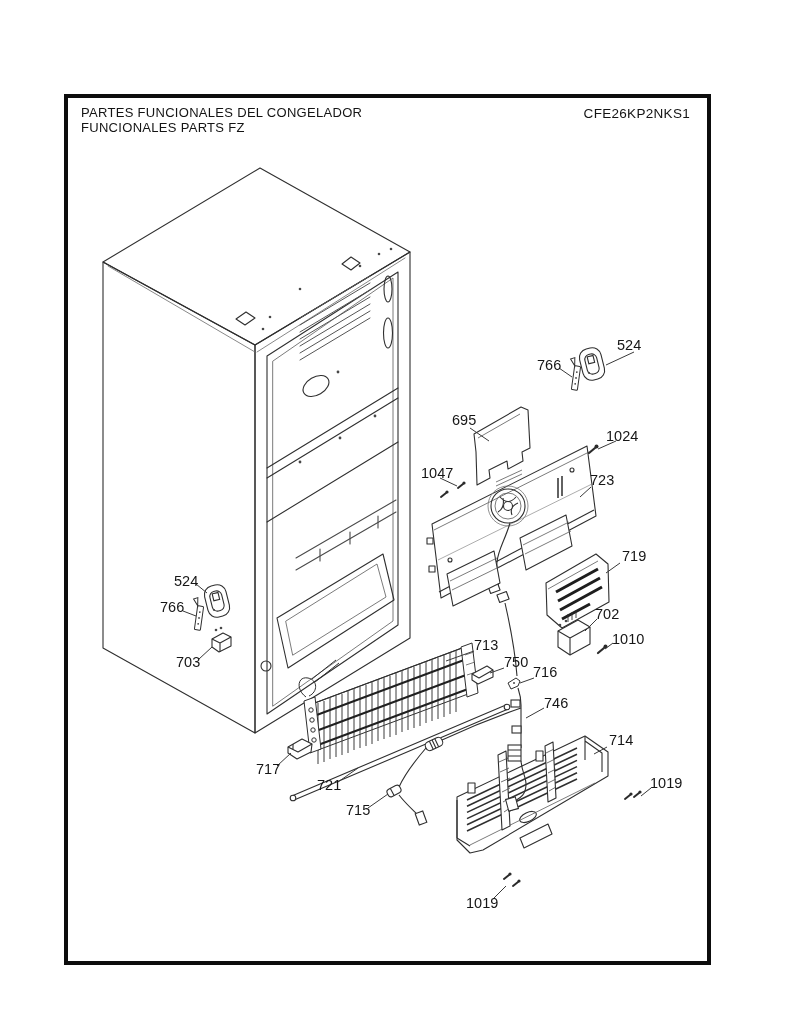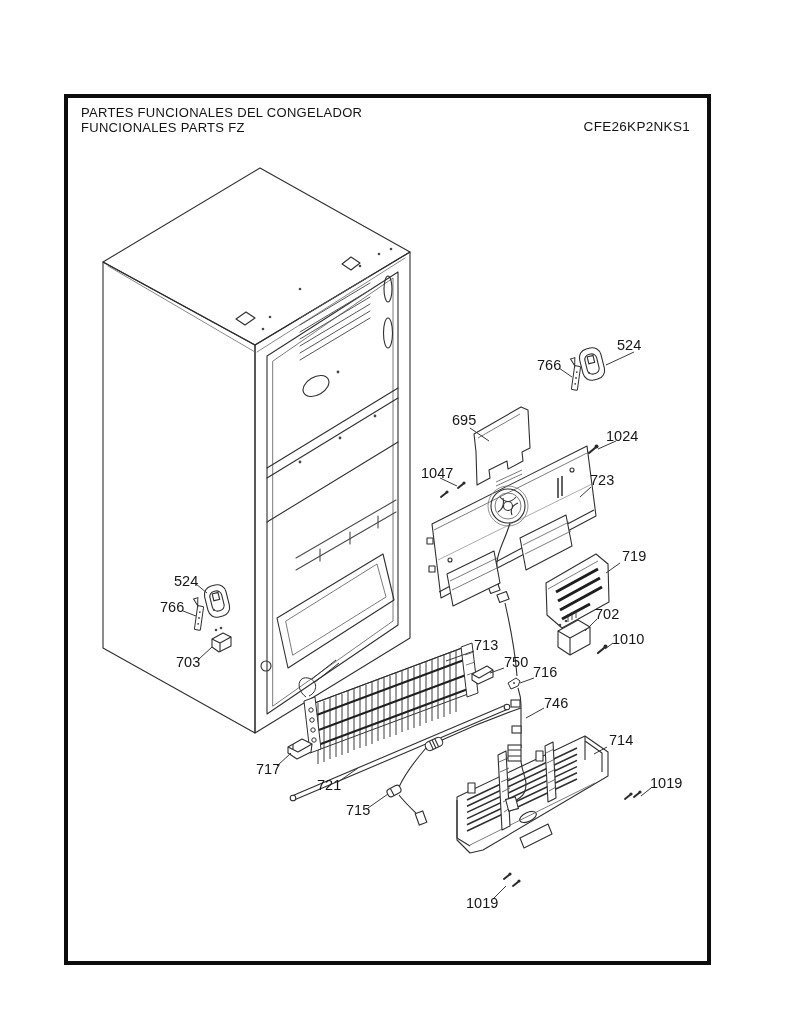--- a/index.html
+++ b/index.html
@@ -10,21 +10,21 @@
   .border-frame {
     position:absolute; left:64px; top:94px; width:647px; height:871px;
     border:4px solid #0d0d0d; box-sizing:border-box;
   }
   .title {
     position:absolute; left:81px; top:106px; font-size:13px; line-height:14.5px;
     color:#141414; letter-spacing:0.3px; white-space:pre;
   }
   .model {
     position:absolute; left:500px; top:106px; width:190px; text-align:right;
-    font-size:13.5px; color:#141414; letter-spacing:0.3px;margin-top:13px;
+    font-size:13.5px; color:#141414; letter-spacing:0.3px;
   }
   svg.art { position:absolute; left:0; top:0; }
   .lbl { font-size:14.5px; fill:#161616; font-family:"Liberation Sans", sans-serif; }
   .ld { stroke:#3a3a3a; stroke-width:1; fill:none; }
 </style>
 </head>
 <body>
 
 <div class="page">
   <div class="border-frame"></div>

